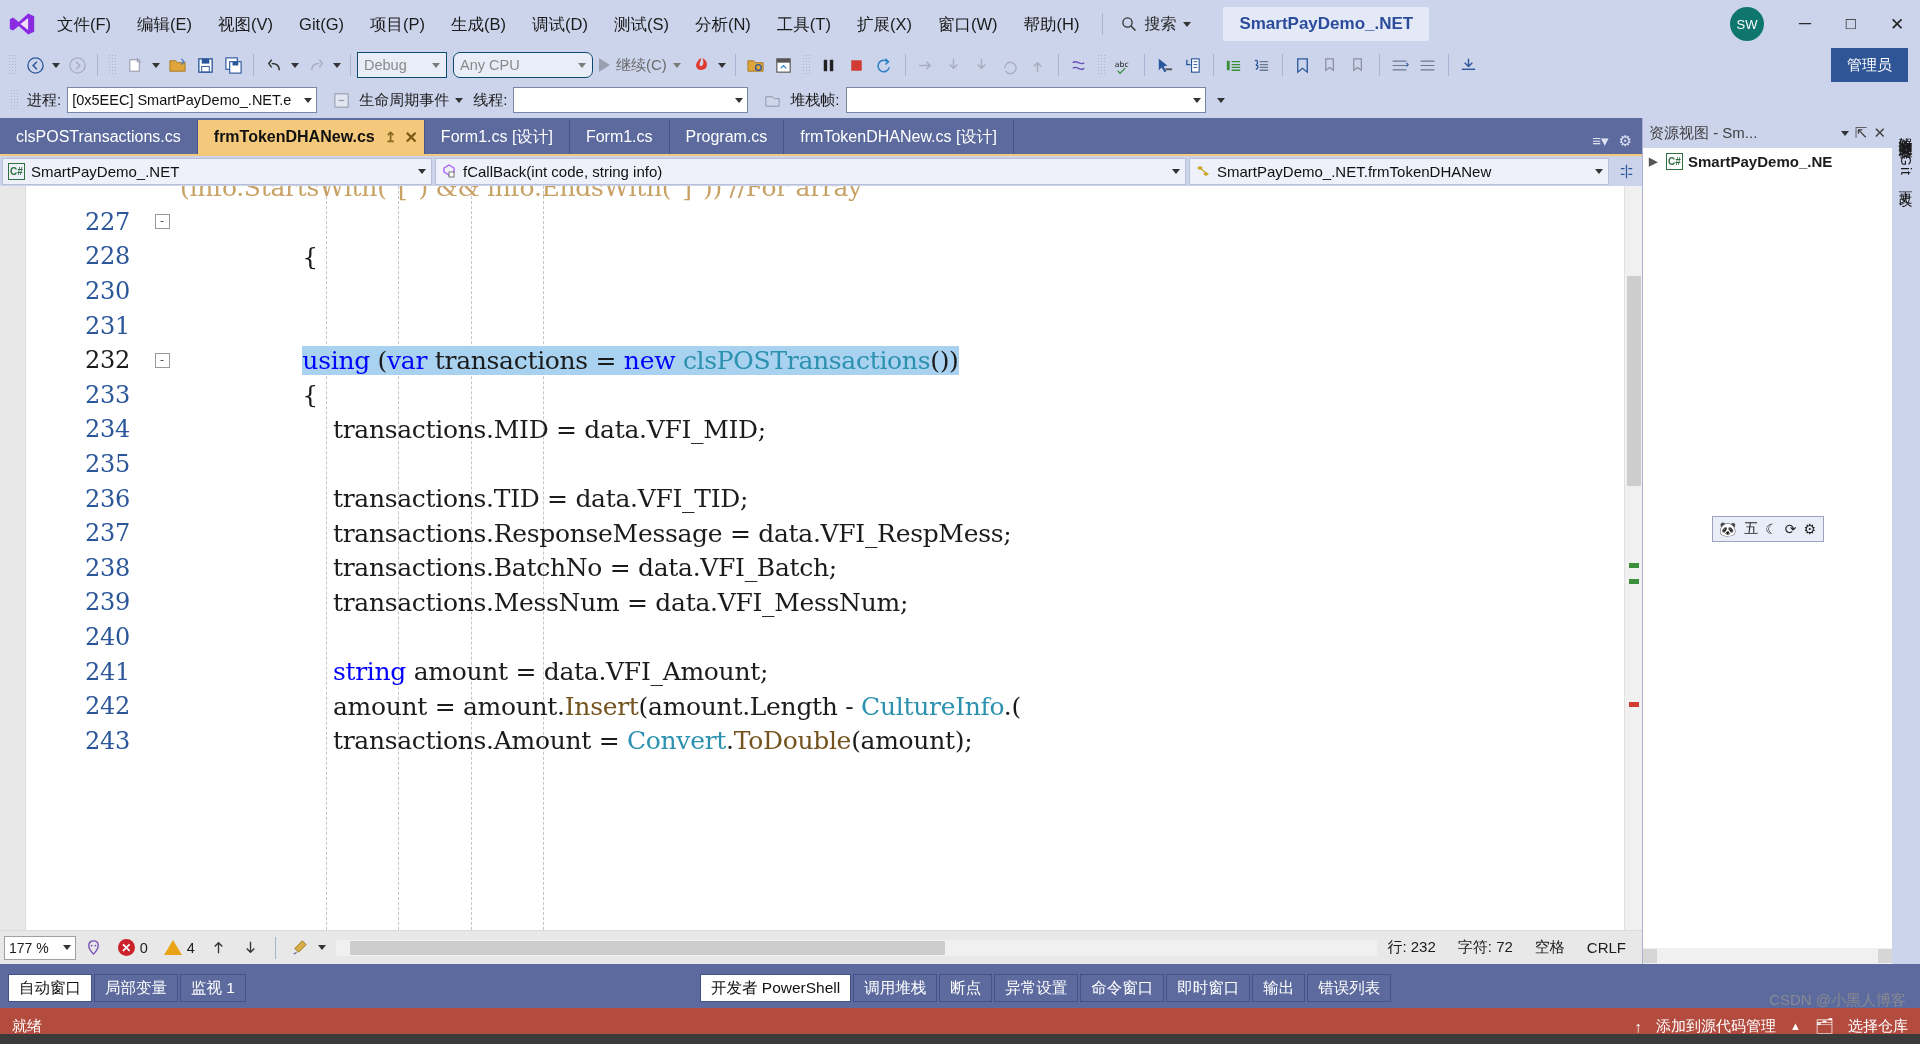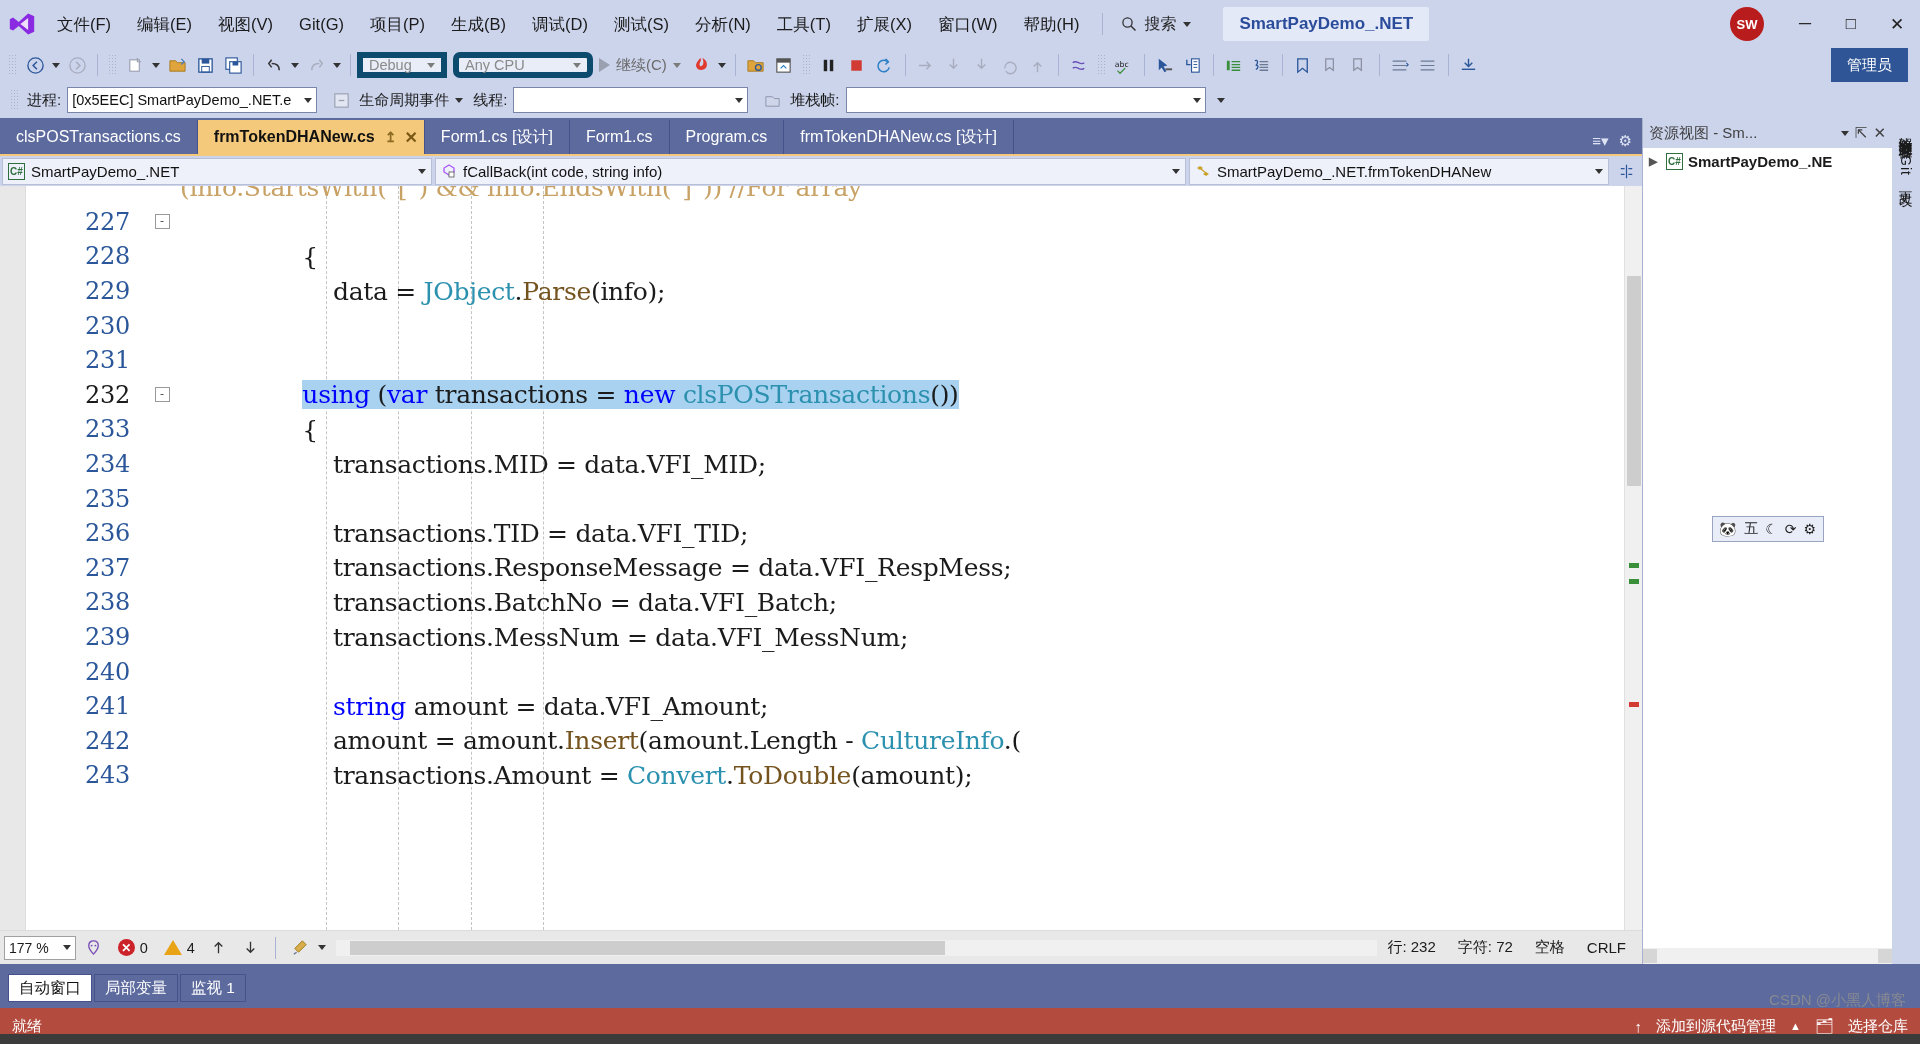--- a/index.html
+++ b/index.html
@@ -17,32 +17,32 @@
   .vs-logo { width:44px; height:48px; display:flex; align-items:center; justify-content:center; }
   .vs-logo svg { width:26px; height:26px; }
   .menu { display:flex; align-items:center; height:48px; }
   .menu-item { padding:0 13px; height:48px; line-height:48px; font-size:16.5px; color:#1b1b1b; white-space:nowrap; cursor:default; }
   .menu-sep { width:1px; height:22px; background:#a9b3d3; margin:0 10px; }
   .search-box { display:flex; align-items:center; gap:7px; height:30px; padding:0 8px; color:#2a2a2a; font-size:16px; cursor:text; }
   .search-box .mag { width:16px; height:16px; }
   .caretd { width:0;height:0;border-left:4px solid transparent;border-right:4px solid transparent;border-top:5px solid #333; }
   .solution-name { margin-left:24px; font-weight:bold; font-size:17px; color:#2b4c9b; background:#e4e9f7; padding:7px 16px; border-radius:2px; }
   .win-btns { position:absolute; right:0; top:0; height:48px; display:flex; align-items:center; }
-  .acct { width:34px;height:34px;border-radius:50%;background:#b91c1c;color:#fff;display:flex;align-items:center;justify-content:center;font-size:13px;font-weight:bold;margin-right:18px;margin-left:8px;}
+  .acct { width:34px;height:34px;border-radius:50%;background:#0f766e;color:#fff;display:flex;align-items:center;justify-content:center;font-size:13px;font-weight:normal;margin-right:18px;margin-left:8px;}
   .wbtn { width:46px;height:48px;display:flex;align-items:center;justify-content:center;font-size:17px;color:#222; }
 
   
   .toolbar { height:34px; display:flex; align-items:center; background:#ccd4ec; flex:0 0 34px; padding-left:4px; }
   .grip { width:9px; height:22px; margin:0 4px; background-image:radial-gradient(#aab1cd 1px, transparent 1px); background-size:3px 3px; }
   .tb-ico { width:28px; height:26px; display:flex; align-items:center; justify-content:center; position:relative; }
   .tb-ico svg { width:19px; height:19px; }
   .tb-arrow { width:14px;height:26px;display:flex;align-items:center;justify-content:center; }
   .tb-arrow i { width:0;height:0;border-left:4px solid transparent;border-right:4px solid transparent;border-top:5px solid #333; display:block;}
   .tb-sep { width:1px; height:22px; background:#a9b3d3; margin:0 6px; }
-  .combo { height:26px; background:#e9edf8; border:6px solid #0c4a6e; display:flex; align-items:center; padding:0 6px; font-size:14.5px; color:#8a8a8a; justify-content:space-between; }
+  .combo { height:26px; background:#e9edf8; border:1px solid #0c4a6e; display:flex; align-items:center; padding:0 6px; font-size:14.5px; color:#8a8a8a; justify-content:space-between; }
   .combo .cv { overflow:hidden; white-space:nowrap; }
   .combo i { width:0;height:0;border-left:4px solid transparent;border-right:4px solid transparent;border-top:5px solid #7b7b7b; margin-left:8px;}
   .run-btn { display:flex; align-items:center; gap:6px; height:28px; padding:0 6px; color:#6b6b6b; font-size:15px;}
   .tri { width:0;height:0;border-top:7px solid transparent;border-bottom:7px solid transparent;border-left:11px solid #9aa0b0; }
   .admin { margin-left:auto; background:#2f5597; color:#fff; font-size:15px; padding:8px 16px; margin-right:12px; }
 
   
   .dbgbar { height:36px; display:flex; align-items:center; background:#ccd4ec; flex:0 0 36px; padding-left:6px; }
   .dlabel { font-size:15px; color:#1b1b1b; margin:0 6px 0 4px; white-space:nowrap; }
   .dcombo { height:26px; background:#fff; border:1px solid #7a86a8; display:flex; align-items:center; padding:0 4px; font-size:14.5px; color:#111; justify-content:space-between; }
@@ -491,21 +491,20 @@
           <div class="indent-guides">
             <div class="ig" style="left:300px"></div>
             <div class="ig" style="left:372px"></div>
             <div class="ig" style="left:445px"></div>
             <div class="ig" style="left:517px"></div>
           </div>
           <div class="code-inner" id="code-host">
               <div class="cline"><span class="lnum"></span><span class="fold"></span><span class="ctext cmt">(info.StartsWith("[") &amp;&amp; info.EndsWith("]")) //For array</span></div>
               <div class="cline"><span class="lnum">227</span><span class="fold"><span class="foldbox">-</span></span><span class="ctext"><span></span></span></div>
               <div class="cline"><span class="lnum">228</span><span class="fold"></span><span class="ctext"><span>                </span><span><span class="id">{</span></span></span></div>
-              <div class="cline"><span class="lnum">229</span><span class="fold"></span><span class="ctext"><span>                    </span><span><span class="id">data</span><span class="id"> = </span><span class="typ">JObject</span><span class="id">.</span><span class="fn">Parse</span><span class="id">(info);</span></span></span></div>
               <div class="cline"><span class="lnum">230</span><span class="fold"></span><span class="ctext"><span></span></span></div>
               <div class="cline"><span class="lnum">231</span><span class="fold"></span><span class="ctext"><span></span></span></div>
               <div class="cline"><span class="lnum cur">232</span><span class="fold"><span class="foldbox">-</span></span><span class="ctext"><span>                </span><span class="hl"><span class="kw">using</span><span class="id"> (</span><span class="kw">var</span><span class="id"> transactions = </span><span class="kw">new</span><span class="id"> </span><span class="typ">clsPOSTransactions</span><span class="id">())</span></span></span></div>
               <div class="cline"><span class="lnum">233</span><span class="fold"></span><span class="ctext"><span>                </span><span><span class="id">{</span></span></span></div>
               <div class="cline"><span class="lnum">234</span><span class="fold"></span><span class="ctext"><span>                    </span><span><span class="id">transactions</span><span class="id">.</span><span class="id">MID = </span><span class="id">data</span><span class="id">.</span><span class="id">VFI_MID;</span></span></span></div>
               <div class="cline"><span class="lnum">235</span><span class="fold"></span><span class="ctext"><span>                    </span></span></div>
               <div class="cline"><span class="lnum">236</span><span class="fold"></span><span class="ctext"><span>                    </span><span><span class="id">transactions</span><span class="id">.</span><span class="id">TID = </span><span class="id">data</span><span class="id">.</span><span class="id">VFI_TID;</span></span></span></div>
               <div class="cline"><span class="lnum">237</span><span class="fold"></span><span class="ctext"><span>                    </span><span><span class="id">transactions</span><span class="id">.</span><span class="id">ResponseMessage = </span><span class="id">data</span><span class="id">.</span><span class="id">VFI_RespMess;</span></span></span></div>
               <div class="cline"><span class="lnum">238</span><span class="fold"></span><span class="ctext"><span>                    </span><span><span class="id">transactions</span><span class="id">.</span><span class="id">BatchNo = </span><span class="id">data</span><span class="id">.</span><span class="id">VFI_Batch;</span></span></span></div>
               <div class="cline"><span class="lnum">239</span><span class="fold"></span><span class="ctext"><span>                    </span><span><span class="id">transactions</span><span class="id">.</span><span class="id">MessNum = </span><span class="id">data</span><span class="id">.</span><span class="id">VFI_MessNum;</span></span></span></div>
@@ -608,20 +607,30 @@
     <span>⟳</span>
     <span>⚙</span>
   </div>
 
   <div class="bottomdock">
     <div class="bgroup-left" id="btabs-left">
         <div class="btab active">自动窗口</div>
         <div class="btab">局部变量</div>
         <div class="btab">监视 1</div>
       </div>
+    <div class="bgroup-right" id="btabs-right">
+        <div class="btab active">开发者 PowerShell</div>
+        <div class="btab">调用堆栈</div>
+        <div class="btab">断点</div>
+        <div class="btab">异常设置</div>
+        <div class="btab">命令窗口</div>
+        <div class="btab">即时窗口</div>
+        <div class="btab">输出</div>
+        <div class="btab">错误列表</div>
+      </div>
   </div>
 
   <div class="statusbar">
     <div class="sb-left">
       <span>就绪</span>
     </div>
     <div class="sb-right">
       <span>↑</span>
       <span>添加到源代码管理</span>
       <span style="font-size:11px">▲</span>

